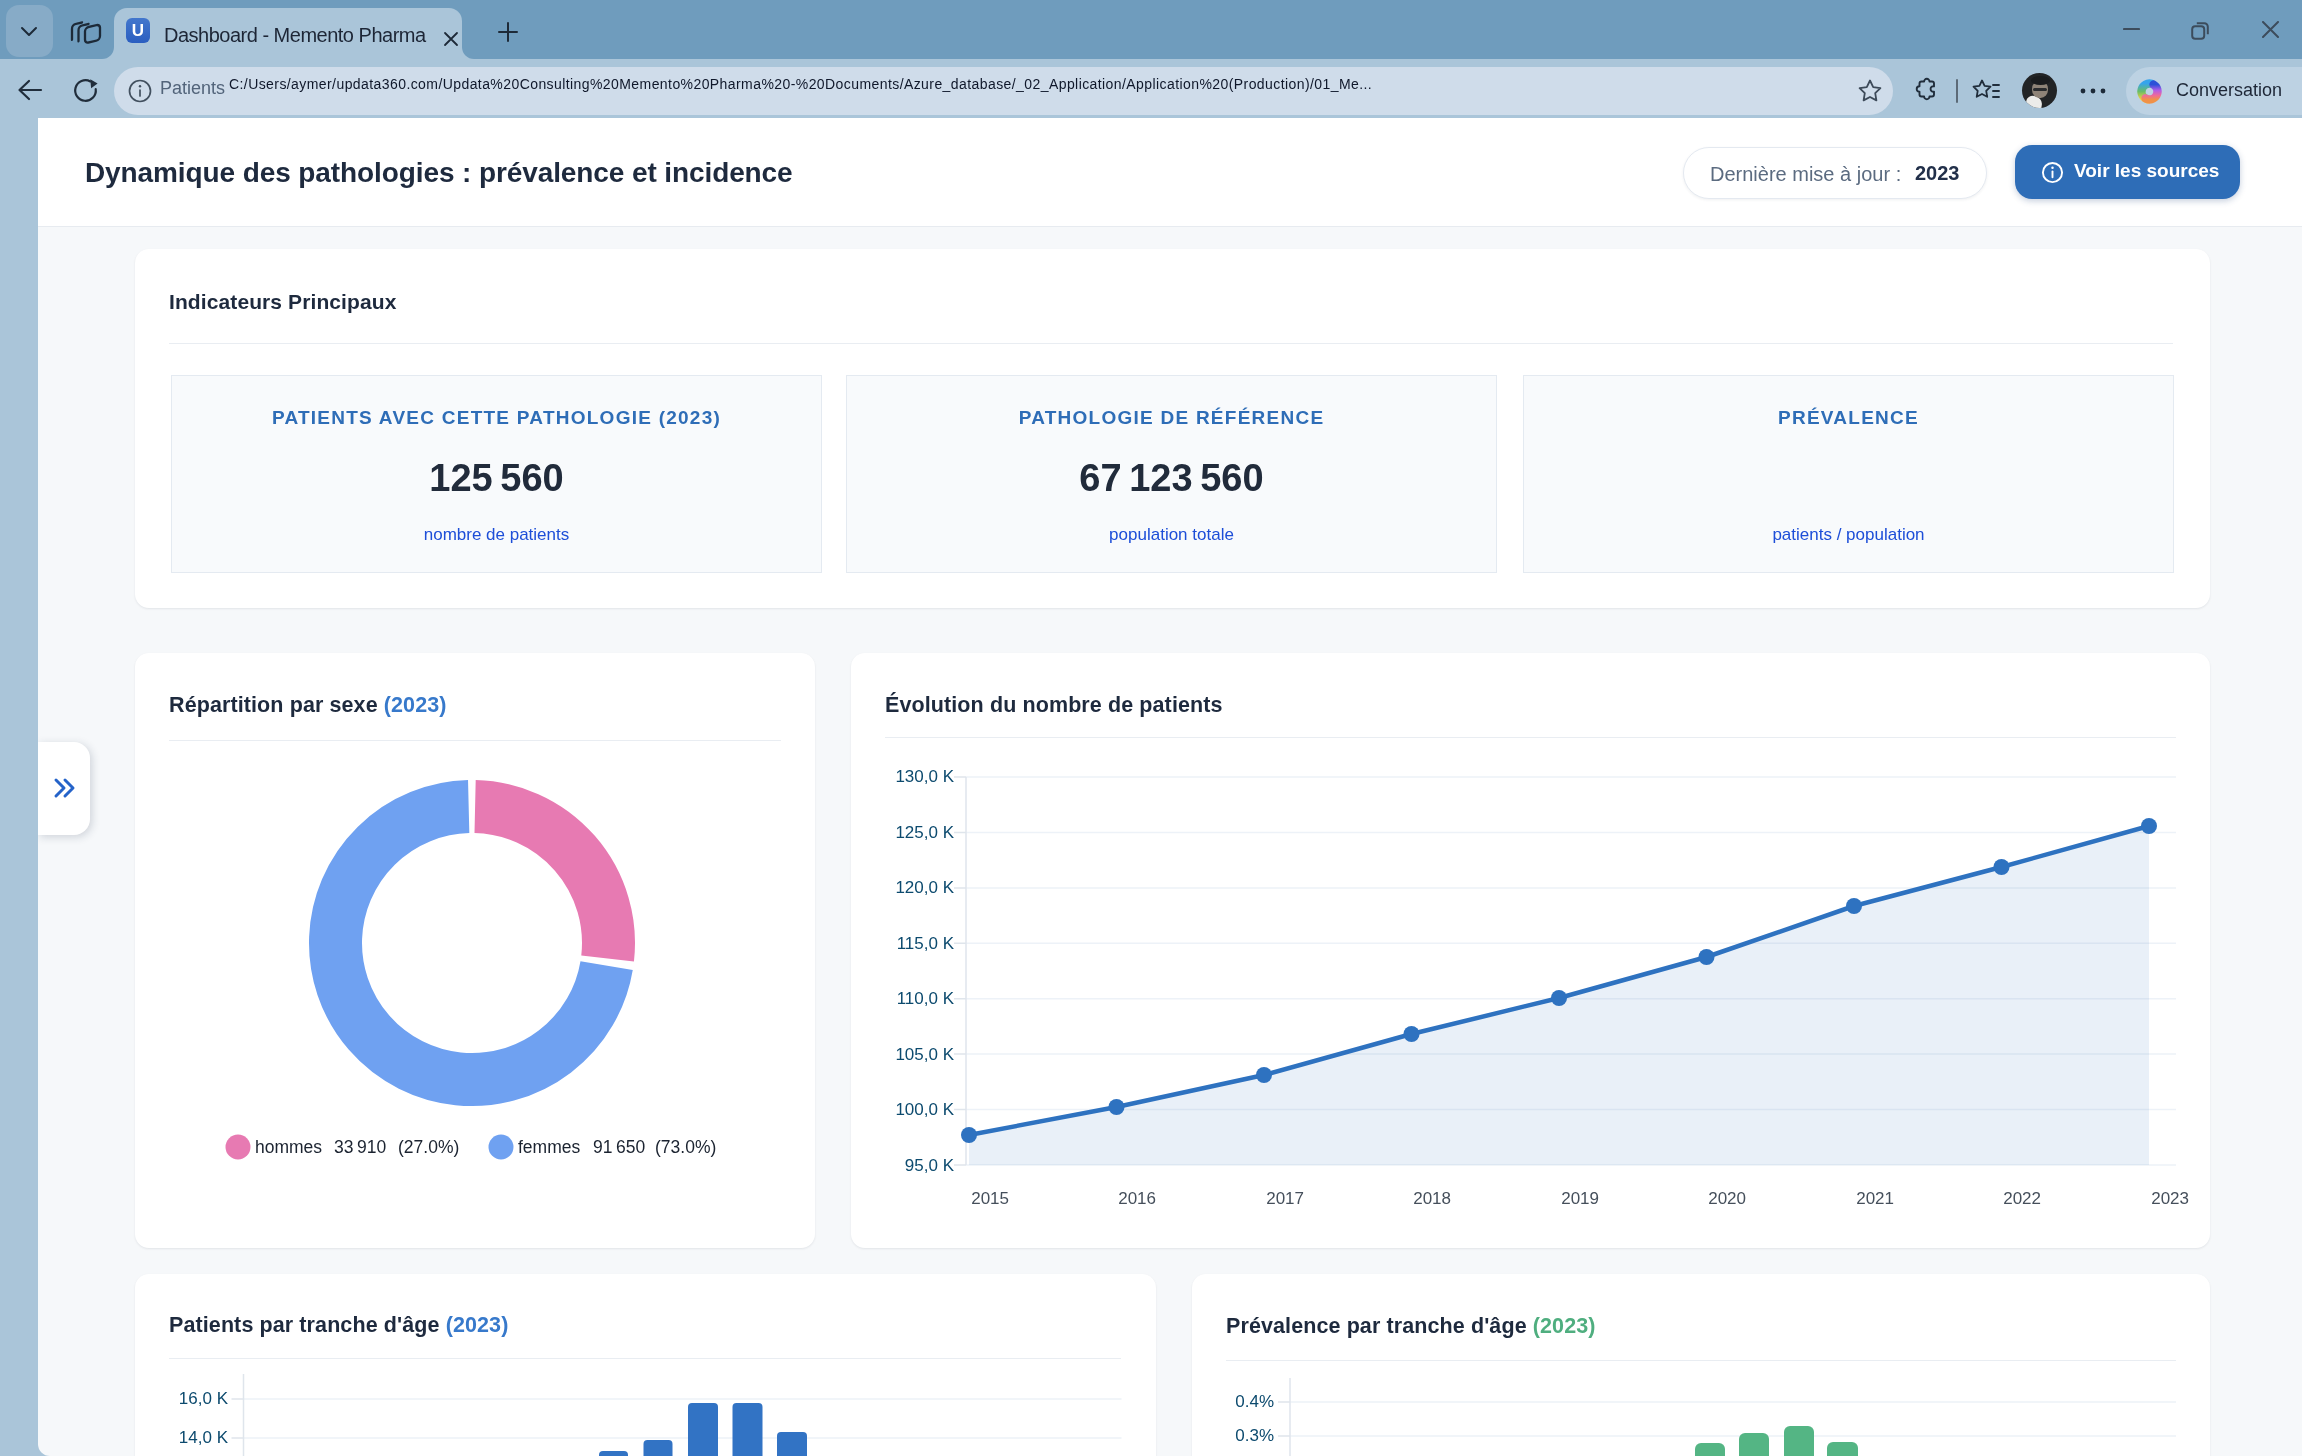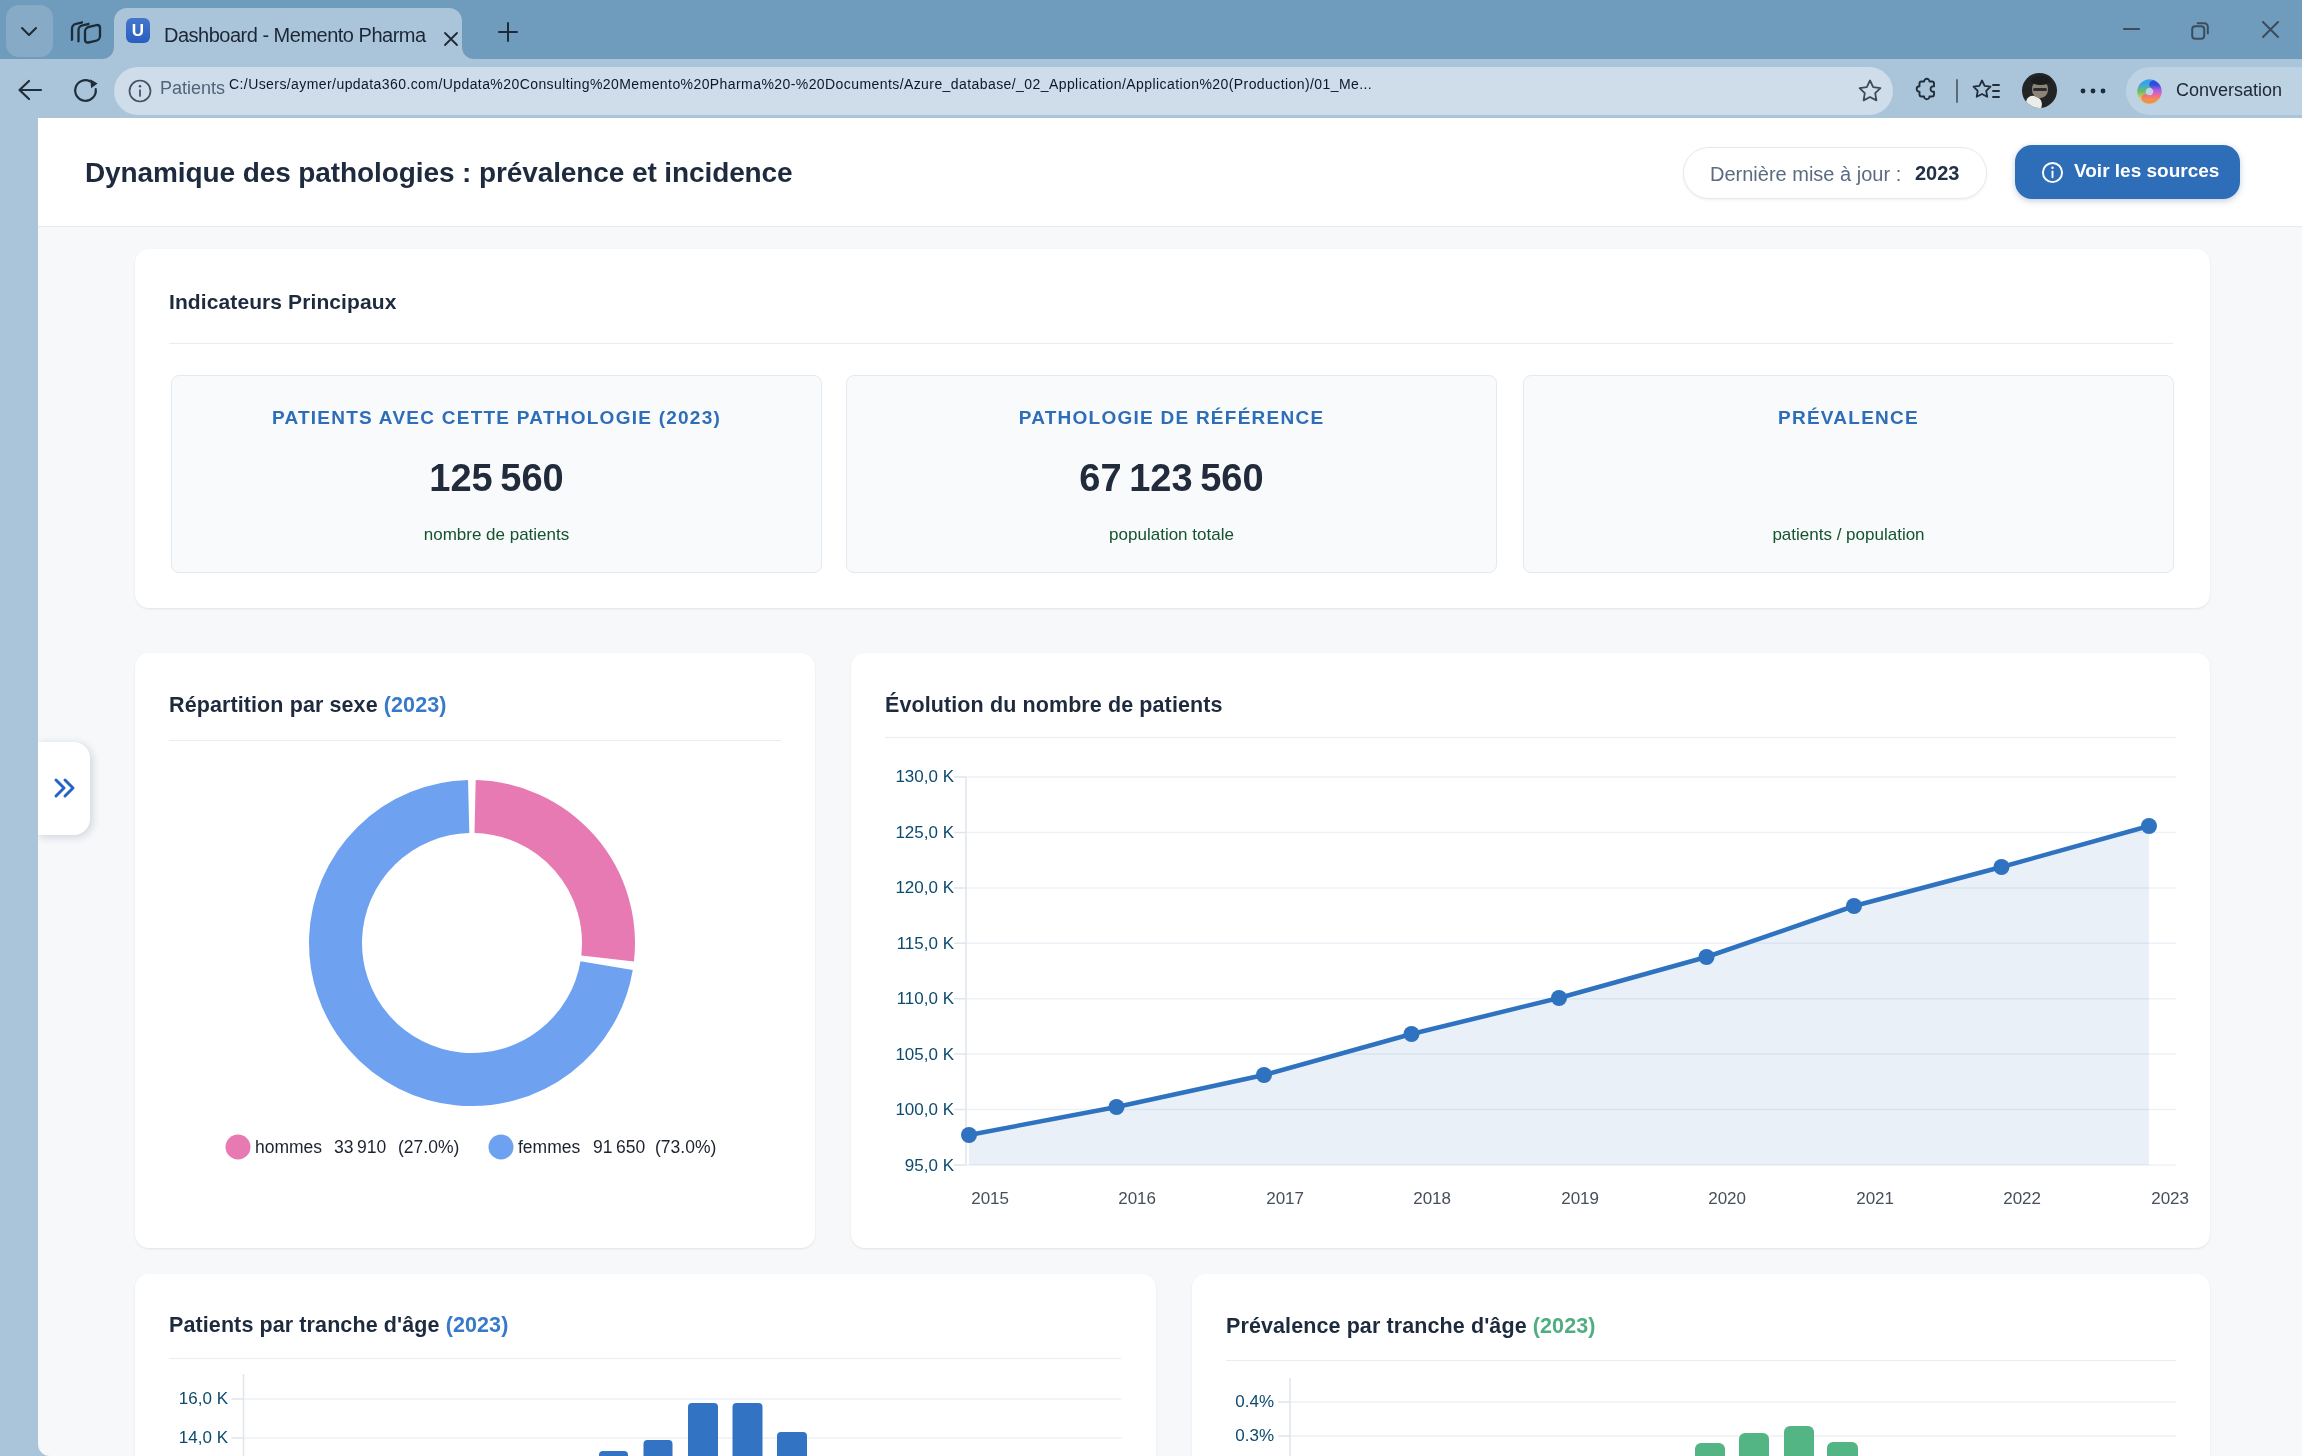--- a/index.html
+++ b/index.html
@@ -28,24 +28,24 @@
   #updatepill .val { position:absolute; left:231px; top:14px; font-size:20px; font-weight:bold; color:#22304a; }
   #srcbtn { left:1977px; top:27px; width:225px; height:54px; background:#2e6db7; border-radius:17px; box-shadow:0 2px 6px rgba(25,60,120,.25); color:#fff; }
   #srcbtn .txt { position:absolute; left:59px; top:15px; font-size:19px; font-weight:bold; }
 
   .card { position:absolute; background:#fff; border-radius:14px; box-shadow:0 1px 3px rgba(23,37,61,.05), 0 1px 2px rgba(23,37,61,.04); }
   .cardtitle { position:absolute; font-size:21.5px; font-weight:bold; color:#1e2a3e; letter-spacing:.1px; }
   .cardtitle .yr { color:#3779cb; }
   .cardtitle .yrg { color:#4fae7f; }
   .divider { position:absolute; height:1px; background:#e9edf2; }
 
-  .statbox { position:absolute; top:126px; width:651px; height:198px; background:#f8fafc; border:1px solid #e4eaf1; border-radius:8px; }
+  .statbox { position:absolute; top:126px; width:651px; height:198px; background:#f8fafc; border:1px solid #e4eaf1; border-radius:0; }
   .statbox .lab { position:absolute; left:0; right:0; top:31px; text-align:center; font-size:19px; font-weight:bold; letter-spacing:1.25px; color:#2e6db7; }
   .statbox .num { position:absolute; left:0; right:0; top:81px; text-align:center; font-size:38px; font-weight:bold; color:#212b3b; }
-  .statbox .cap { position:absolute; left:0; right:0; top:149px; text-align:center; font-size:17px; color:#14532d; }
+  .statbox .cap { position:absolute; left:0; right:0; top:149px; text-align:center; font-size:17px; color:#1d4ed8; }
 
   .axlabel { position:absolute; font-size:17px; color:#0c4a6e; text-align:right; }
   .xlabel { position:absolute; font-size:17px; color:#454f5b; text-align:right; }
 
   #fly { left:0; top:624px; width:52px; height:93px; background:#fff; border-radius:0 16px 16px 0; box-shadow:2px 2px 8px rgba(30,45,70,.18); }
 
   
   #scrolltrack { left:2269px; top:0; width:17px; height:1338px; background:#fafbfc; border-left:1px solid #eef0f3; }
   #scrollthumb { left:3px; top:233px; width:10px; height:529px; background:#8a8e93; border-radius:5px; }
   .scrollarrow { position:absolute; left:3px; width:0; height:0; border-left:5px solid transparent; border-right:5px solid transparent; }

